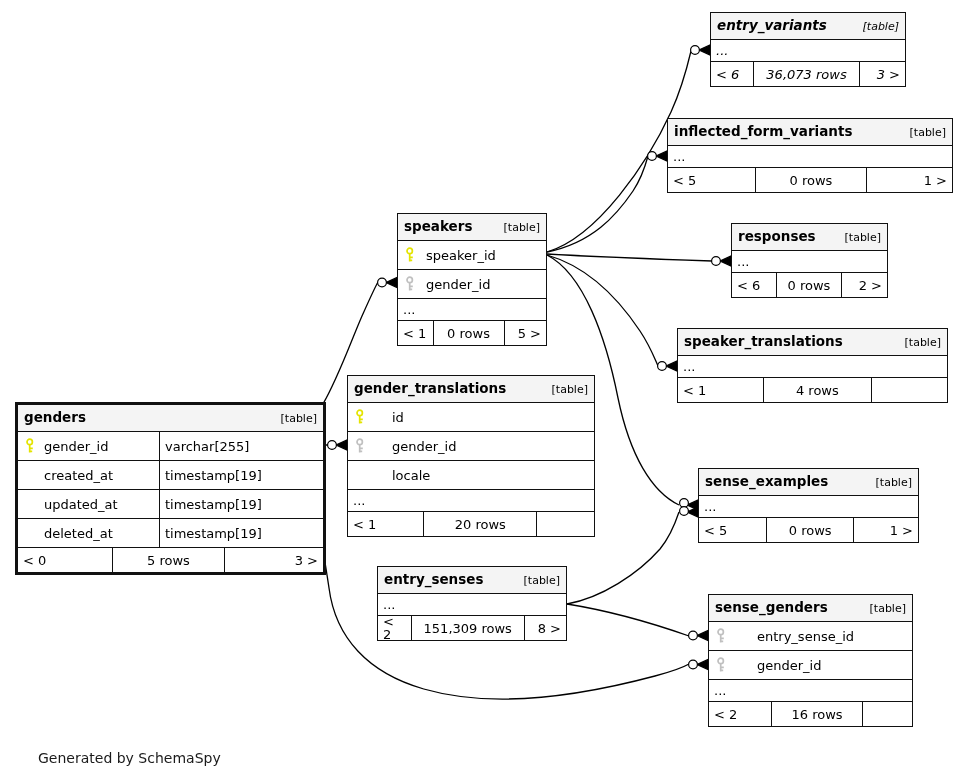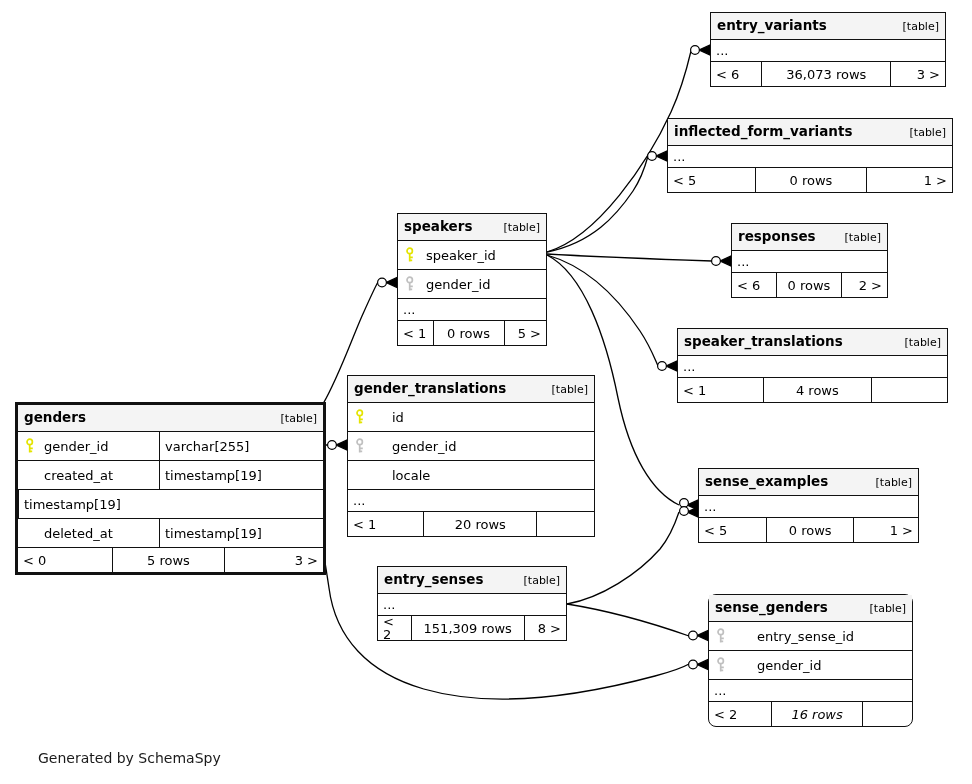--- a/index.html
+++ b/index.html
@@ -97,20 +97,24 @@
       <span class="typecell" style="flex:1;">varchar[255]</span>
     </div>
     <div class="trow">
       <span class="namecell" style="flex:0 0 141px;">
           <span class="keyslot" style="width:26px;"></span>
         <span>created_at</span>
         </span>
       <span class="typecell" style="flex:1;">timestamp[19]</span>
     </div>
     <div class="trow">
+      <span class="namecell" style="flex:0 0 141px;">
+          <span class="keyslot" style="width:26px;"></span>
+        <span>updated_at</span>
+        </span>
       <span class="typecell" style="flex:1;">timestamp[19]</span>
     </div>
     <div class="trow">
       <span class="namecell" style="flex:0 0 141px;">
           <span class="keyslot" style="width:26px;"></span>
         <span>deleted_at</span>
         </span>
       <span class="typecell" style="flex:1;">timestamp[19]</span>
     </div>
     <div class="tfoot">
@@ -200,21 +204,21 @@
       <span class="ttag">[table]</span>
     </div>
     <div class="ellip">...</div>
     <div class="tfoot">
       <span class="fleft" style="flex:0 0 18%;">&lt; 2</span>
       <span class="fmid" style="flex:0 0 60%;">151,309 rows</span>
       <span class="fright" style="flex:1;">8 &gt;</span>
     </div>
   </div>
 
-  <div class="tbl" style="left:710px;top:12px;width:236px;">
+  <div class="tbl" style="left:710px;top:12px;width:196px;font-style:italic;">
     <div class="thead">
       <span class="tname">entry_variants</span>
       <span class="ttag">[table]</span>
     </div>
     <div class="ellip">...</div>
     <div class="tfoot">
       <span class="fleft" style="flex:0 0 22%;">&lt; 6</span>
       <span class="fmid" style="flex:0 0 55%;">36,073 rows</span>
       <span class="fright" style="flex:1;">3 &gt;</span>
     </div>
@@ -265,21 +269,21 @@
       <span class="ttag">[table]</span>
     </div>
     <div class="ellip">...</div>
     <div class="tfoot">
       <span class="fleft" style="flex:0 0 31%;">&lt; 5</span>
       <span class="fmid" style="flex:0 0 40%;">0 rows</span>
       <span class="fright" style="flex:1;">1 &gt;</span>
     </div>
   </div>
 
-  <div class="tbl" style="left:708px;top:594px;width:205px;border-radius:8px;">
+  <div class="tbl" style="left:708px;top:594px;width:205px;">
     <div class="thead">
       <span class="tname">sense_genders</span>
       <span class="ttag">[table]</span>
     </div>
     <div class="trow">
       <span class="keyslot" style="width:48px;">
         <svg class="keysvg" width="10" height="16" viewBox="0 0 10 16">
             <g stroke="#c0c0c0" stroke-width="1.7" fill="none">
               <circle cx="4.7" cy="3.9" r="2.7"></circle>
               <path d="M4.7 6.6 V14.6 M4.7 10.3 h3.1 M4.7 13.4 h2.5"></path>
@@ -295,20 +299,20 @@
               <circle cx="4.7" cy="3.9" r="2.7"></circle>
               <path d="M4.7 6.6 V14.6 M4.7 10.3 h3.1 M4.7 13.4 h2.5"></path>
             </g>
           </svg>
       </span>
       <span>gender_id</span>
     </div>
     <div class="ellip">...</div>
     <div class="tfoot">
       <span class="fleft" style="flex:0 0 31%;">&lt; 2</span>
-      <span class="fmid" style="flex:0 0 45%;font-style:italic;">16 rows</span>
+      <span class="fmid" style="flex:0 0 45%;">16 rows</span>
       <span class="fright" style="flex:1;"></span>
     </div>
   </div>
 
   <div id="footnote">Generated by SchemaSpy</div>
 
 </div>
 
 </body></html>

